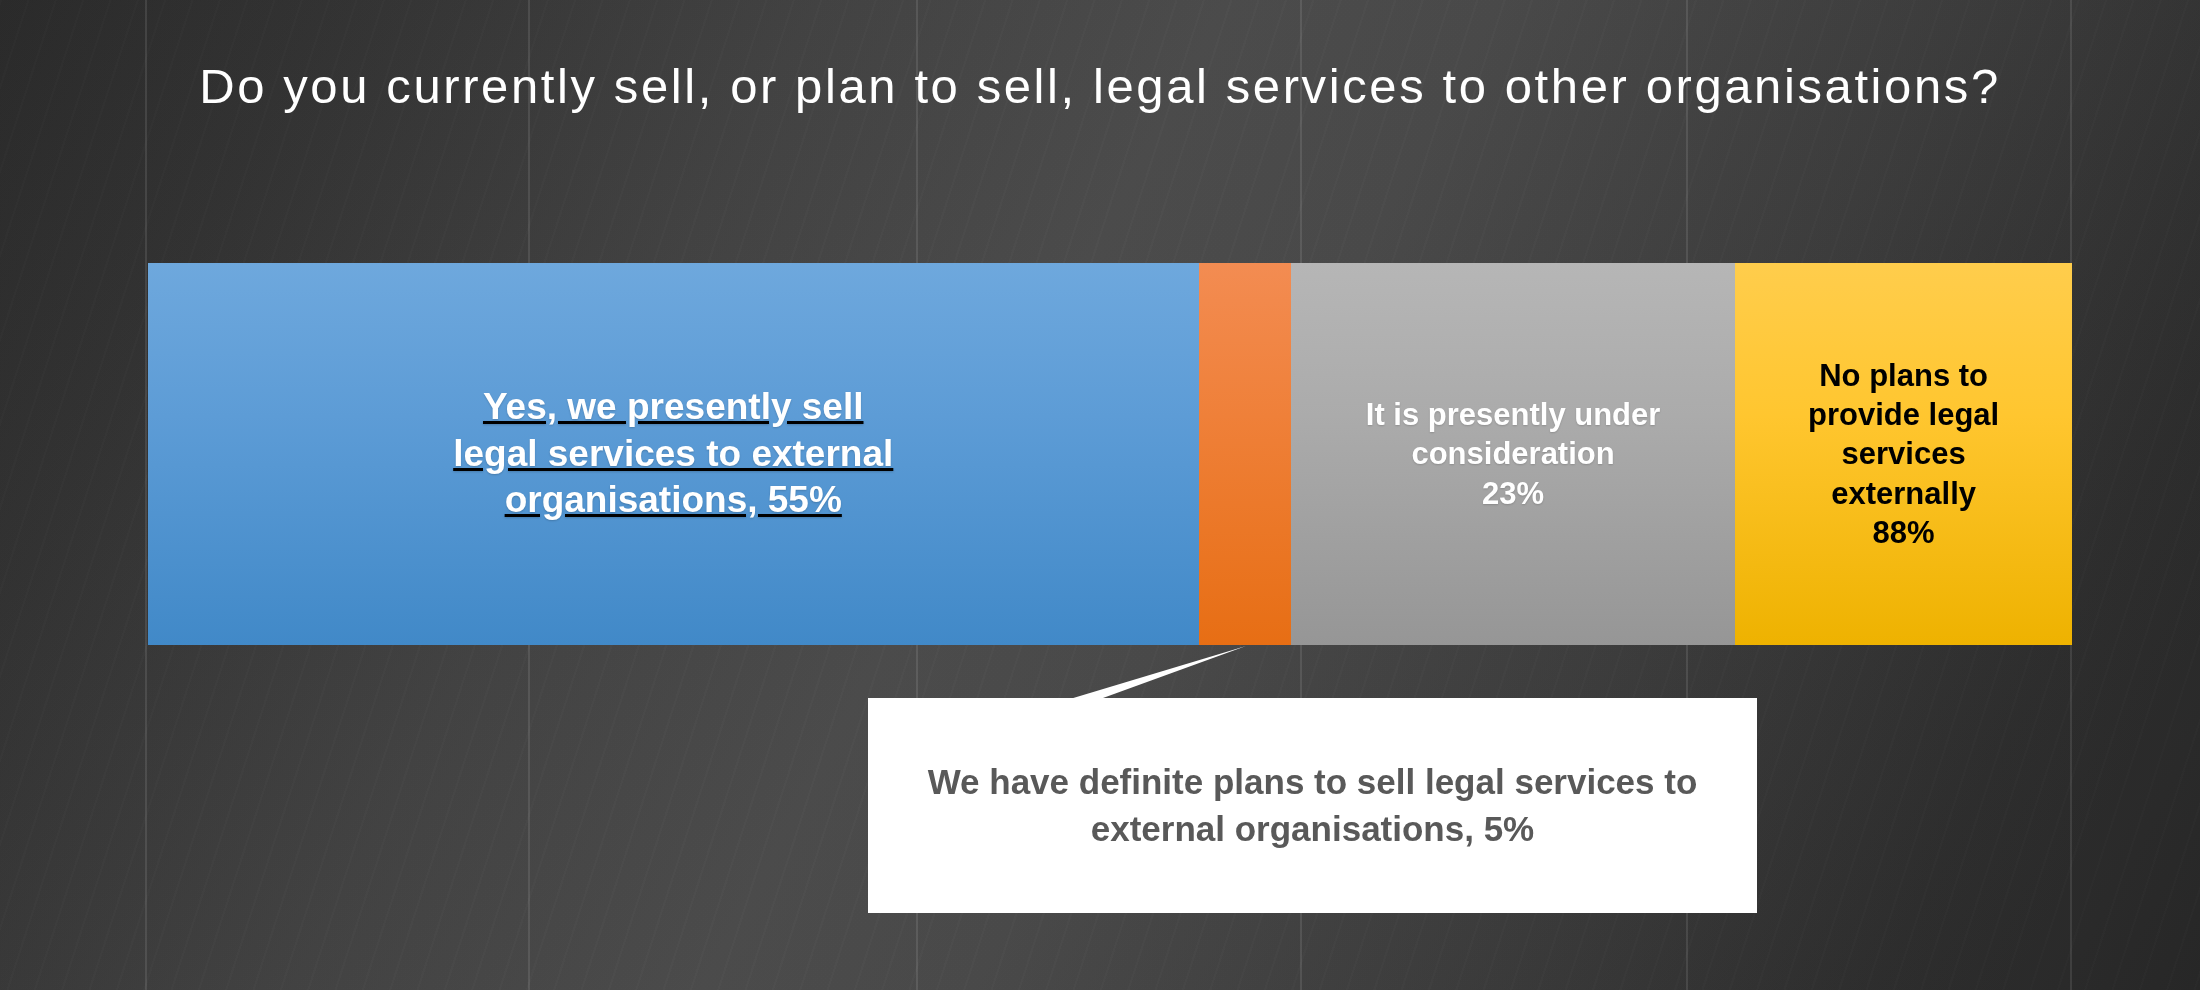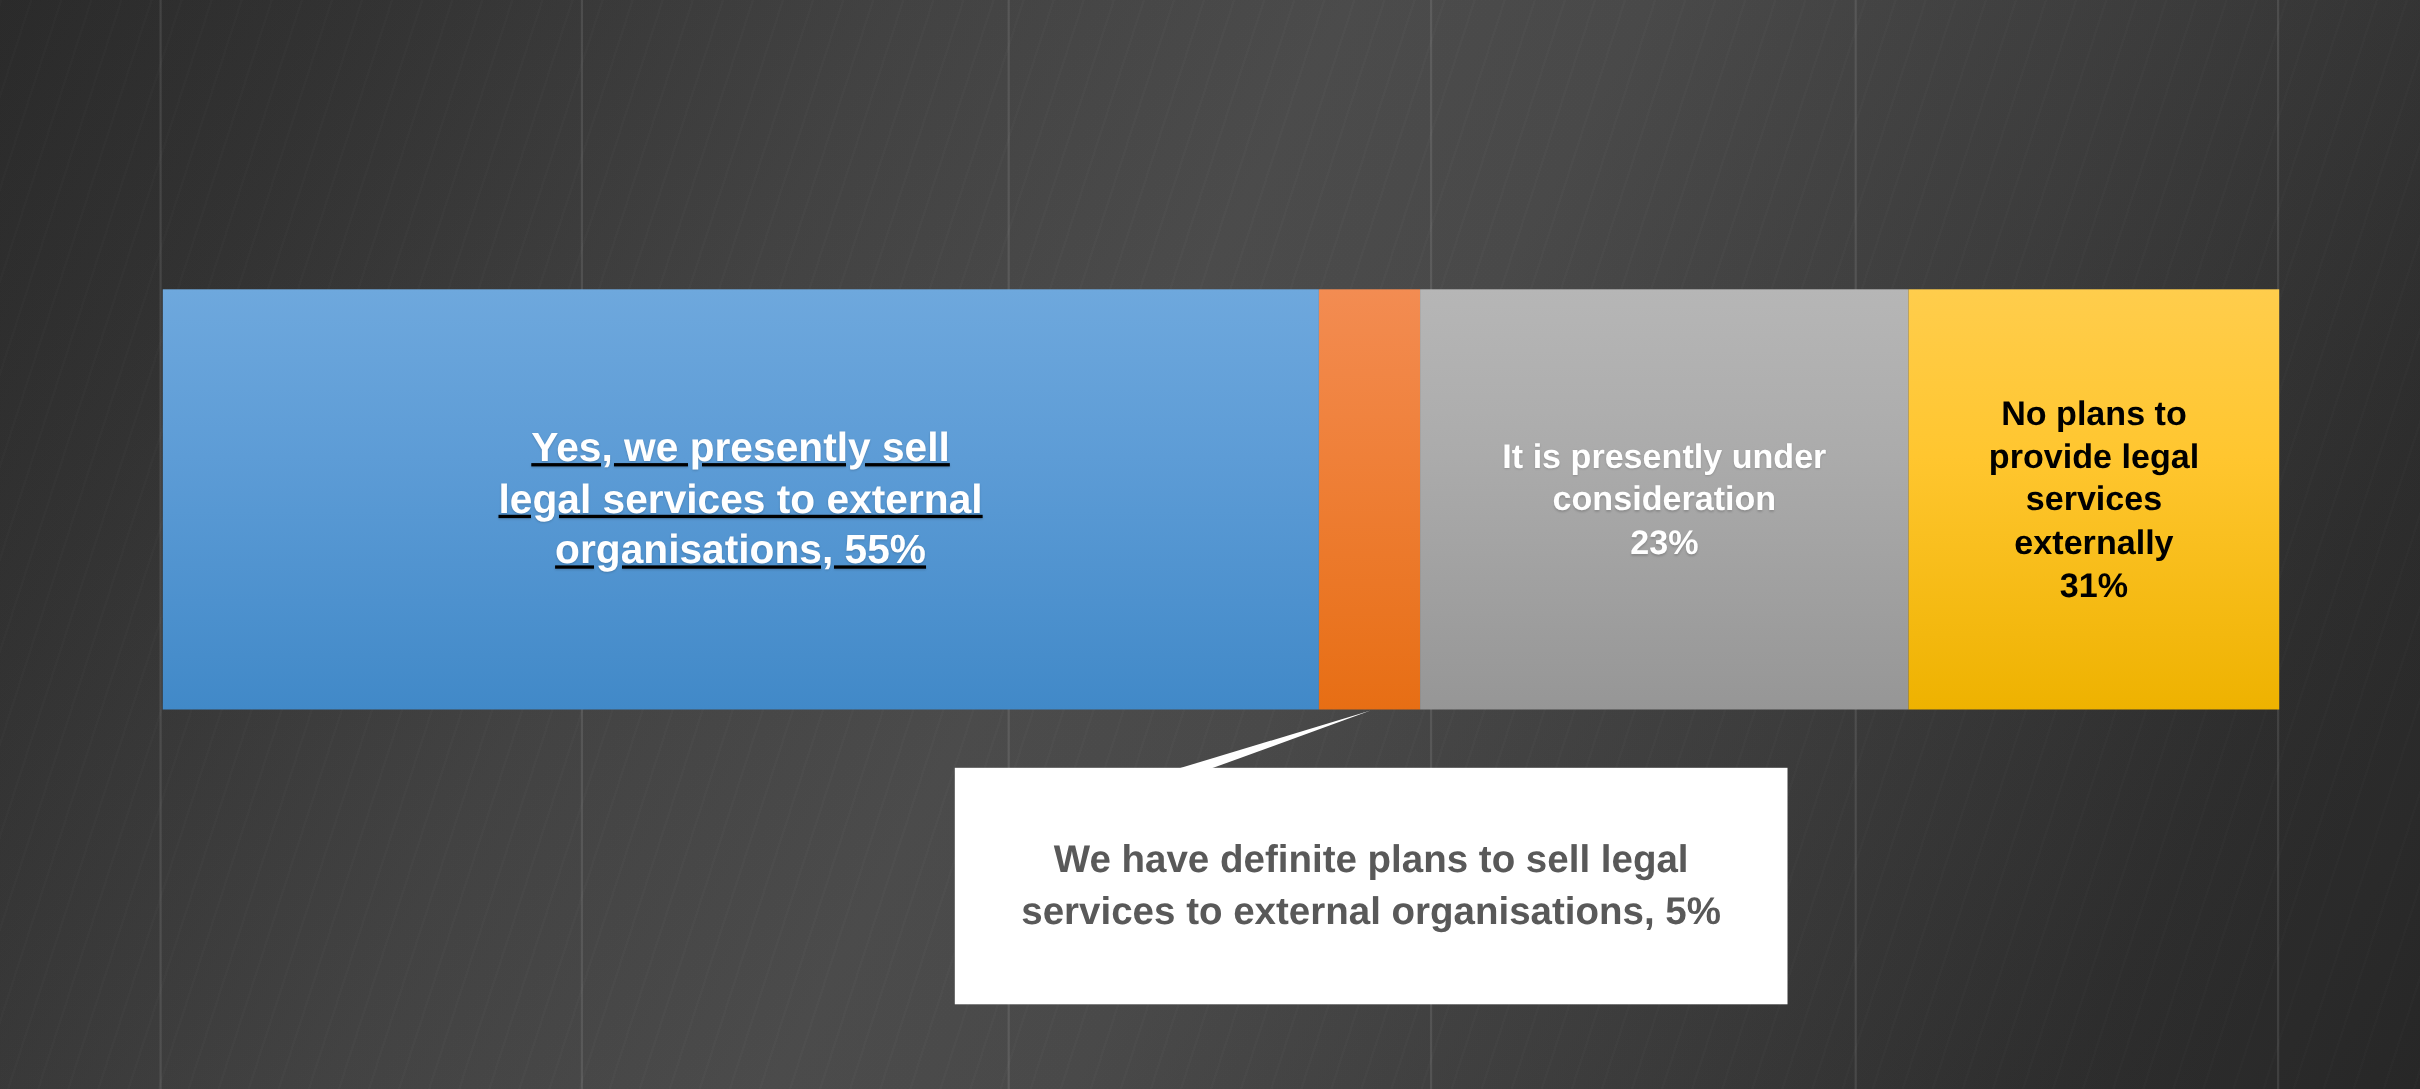--- a/index.html
+++ b/index.html
@@ -134,21 +134,21 @@
     left: 0;
     top: 0;
     width: 2200px;
     height: 990px;
     pointer-events: none;
   }
   #callout-box {
     position: absolute;
     left: 868px;
     top: 698px;
-    width: 757px;
+    width: 889px;
     height: 215px;
     background: #ffffff;
     display: flex;
     align-items: center;
     justify-content: center;
     box-sizing: border-box;
     padding: 16px 18px;
   }
   #callout-box .callout-text {
     text-align: center;
@@ -163,20 +163,21 @@
 
 <div id="slide">
 
   <div class="gridline" style="left:145px;  height:990px;"></div>
   <div class="gridline" style="left:528px;  height:990px;"></div>
   <div class="gridline" style="left:916px;  height:990px;"></div>
   <div class="gridline" style="left:1300px; height:990px;"></div>
   <div class="gridline" style="left:1686px; height:990px;"></div>
   <div class="gridline" style="left:2070px; height:990px;"></div>
 
+  <div id="chart-title">Do you currently sell, or plan to sell, legal services to other organisations?</div>
 
   <div id="stacked-bar">
 
     <div class="segment seg-blue" style="width:54.6%;">
       <div class="seg-label">Yes, we presently sell
 legal services to external
 organisations, 55%</div>
     </div>
 
     <div class="segment seg-orange" style="width:4.8%;"></div>
@@ -185,21 +186,21 @@
       <div class="seg-label">It is presently under
 consideration
 23%</div>
     </div>
 
     <div class="segment seg-yellow" style="width:17.5%;">
       <div class="seg-label">No plans to
 provide legal
 services
 externally
-31%</div>
+88%</div>
     </div>
 
   </div>
 
   <svg id="callout-leader" viewBox="0 0 2200 990">
     <polygon points="1246,646 868,760 1103,698" fill="#ffffff"></polygon>
   </svg>
 
   <div id="callout-box">
     <div class="callout-text">We have definite plans to sell legal

